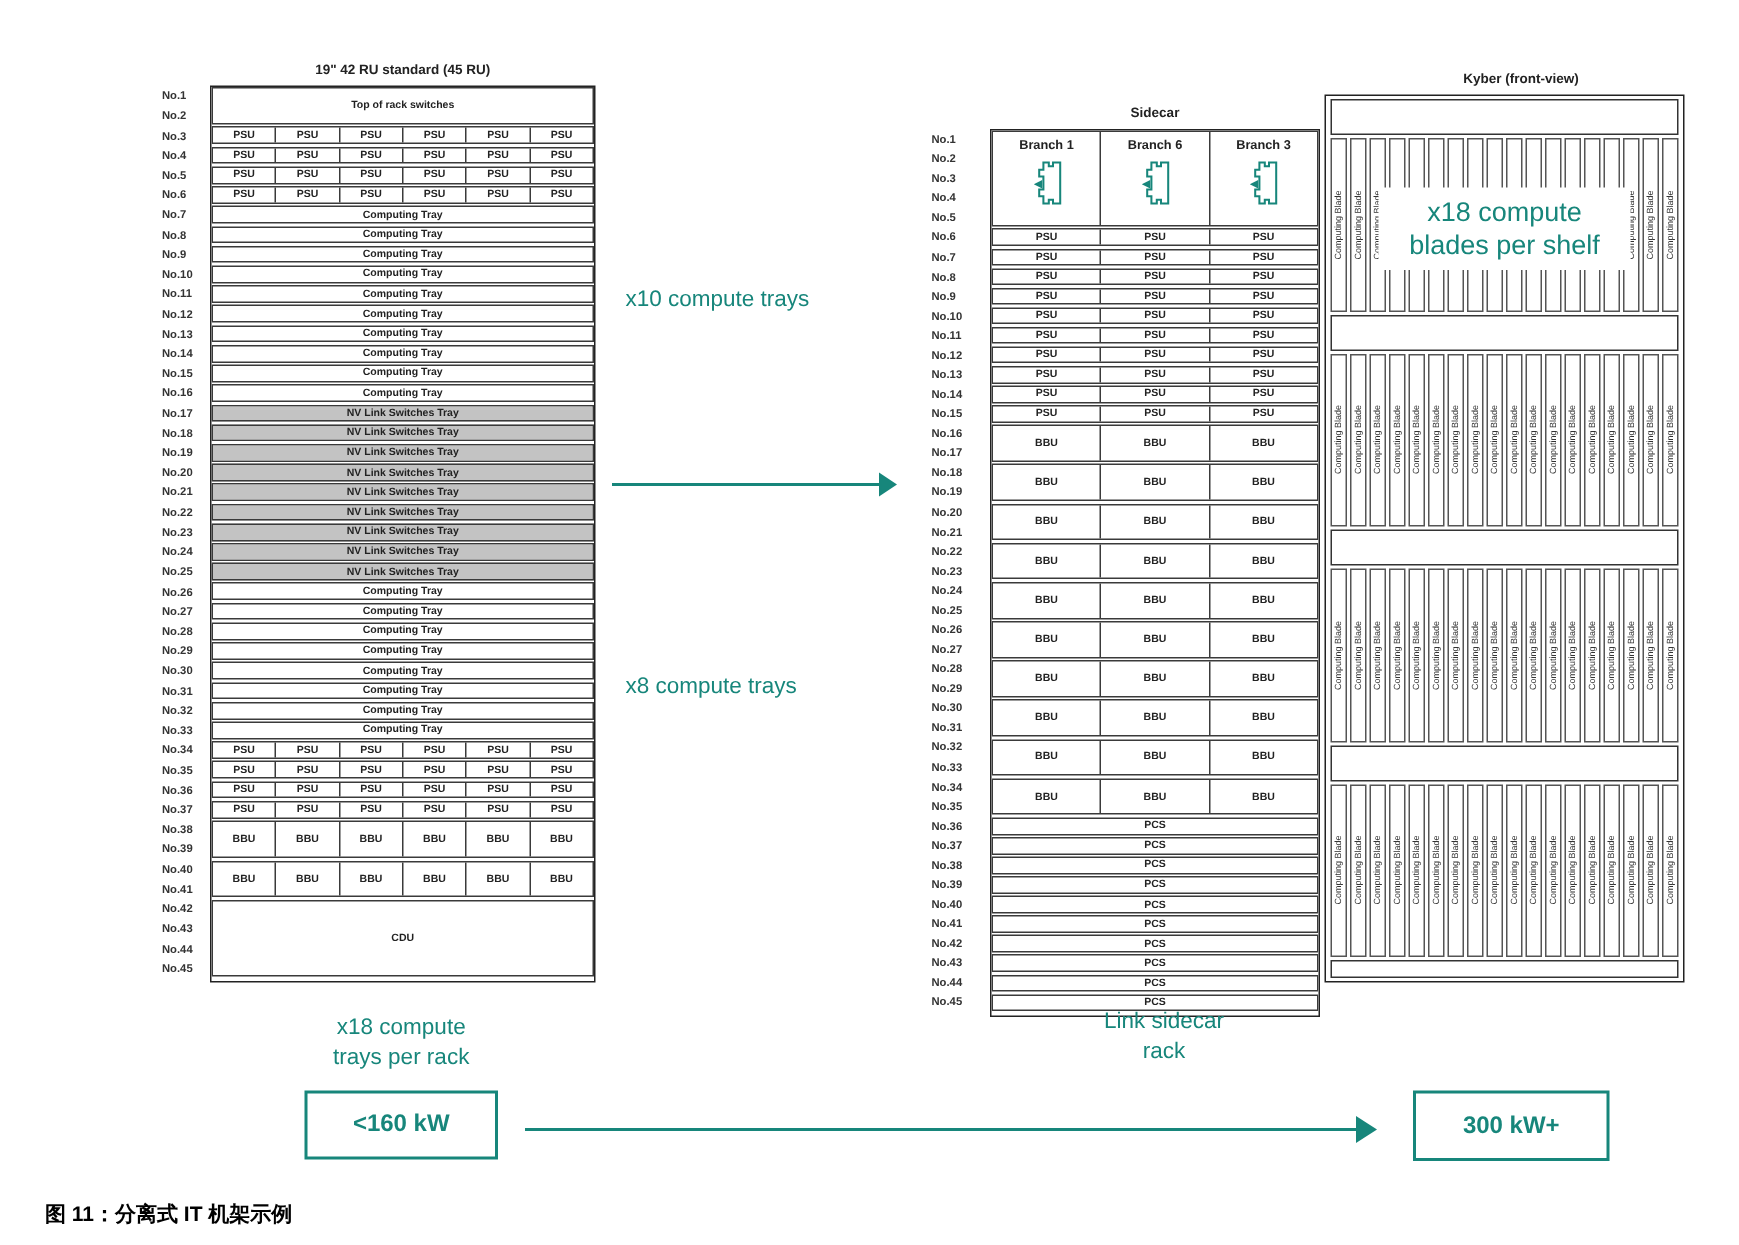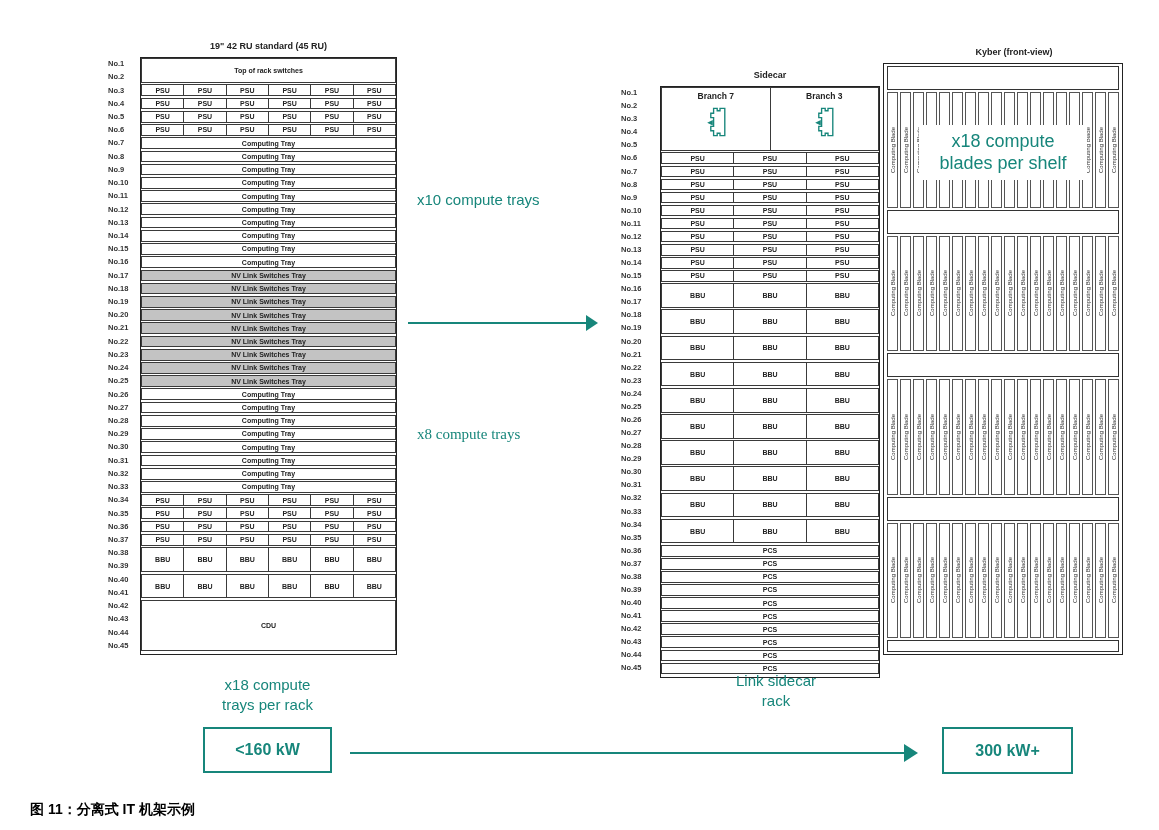--- a/index.html
+++ b/index.html
@@ -266,21 +266,21 @@
             <div class="rack-cell">BBU</div>
           </div>
           <div class="rack-row" style="height: 51.3889px;">
             <div class="rack-cell">CDU</div>
           </div>
         </div>
     </div>
   </section>
 
   <div class="note" style="left:417px;top:191px;">x10 compute trays</div>
-  <div class="note" style="left:417px;top:426px;font-family:Liberation Serif, serif;">x8 compute trays</div>
+  <div class="note" style="left:417px;top:449px;">x8 compute trays</div>
   <div class="arrow-line" style="left:408px;top:322px;width:180px;"></div>
   <div class="arrow-head" style="left:586px;top:315px;border-left:12px solid #17867B;border-top:8px solid transparent;border-bottom:8px solid transparent;"></div>
 
   <section class="rack" style="left:618px;top:45px;width:262px;margin-top:23px;">
     <div class="rack-title" style="margin-left:42px;width:220px;">Sidecar</div>
     <div class="rack-flex">
       <div class="labels-col" id="sidecar-labels" style="width:42px;">
           <div class="unit-label" style="height: 13.0889px;">No.1</div>
           <div class="unit-label" style="height: 13.0889px;">No.2</div>
           <div class="unit-label" style="height: 13.0889px;">No.3</div>
@@ -323,21 +323,28 @@
           <div class="unit-label" style="height: 13.0889px;">No.40</div>
           <div class="unit-label" style="height: 13.0889px;">No.41</div>
           <div class="unit-label" style="height: 13.0889px;">No.42</div>
           <div class="unit-label" style="height: 13.0889px;">No.43</div>
           <div class="unit-label" style="height: 13.0889px;">No.44</div>
           <div class="unit-label" style="height: 13.0889px;">No.45</div>
         </div>
       <div class="rack-table" id="sidecar-table" style="width:220px;height:592px;">
           <div class="rack-row" style="height: 63.9444px;">
             <div class="header-cell">
-              <div class="branch-label">Branch 7</div>
+              <div class="branch-label">Branch 1</div>
+              <svg class="branch-icon" width="24" height="34" viewBox="0 0 30 40">
+    <path d="M12 3 H16.5 V6 H20 V3 H26 V37 H20 V34 H16.5 V37 H12 V31 H8.5 V25.5 H12 V14.5 H8.5 V9 H12 Z" fill="none" stroke="#17867B" stroke-width="1.7"></path>
+    <polygon points="11,17.5 4,21 11,24.5" fill="#17867B"></polygon>
+  </svg>
+            </div>
+            <div class="header-cell">
+              <div class="branch-label">Branch 6</div>
               <svg class="branch-icon" width="24" height="34" viewBox="0 0 30 40">
     <path d="M12 3 H16.5 V6 H20 V3 H26 V37 H20 V34 H16.5 V37 H12 V31 H8.5 V25.5 H12 V14.5 H8.5 V9 H12 Z" fill="none" stroke="#17867B" stroke-width="1.7"></path>
     <polygon points="11,17.5 4,21 11,24.5" fill="#17867B"></polygon>
   </svg>
             </div>
             <div class="header-cell">
               <div class="branch-label">Branch 3</div>
               <svg class="branch-icon" width="24" height="34" viewBox="0 0 30 40">
     <path d="M12 3 H16.5 V6 H20 V3 H26 V37 H20 V34 H16.5 V37 H12 V31 H8.5 V25.5 H12 V14.5 H8.5 V9 H12 Z" fill="none" stroke="#17867B" stroke-width="1.7"></path>
     <polygon points="11,17.5 4,21 11,24.5" fill="#17867B"></polygon>

